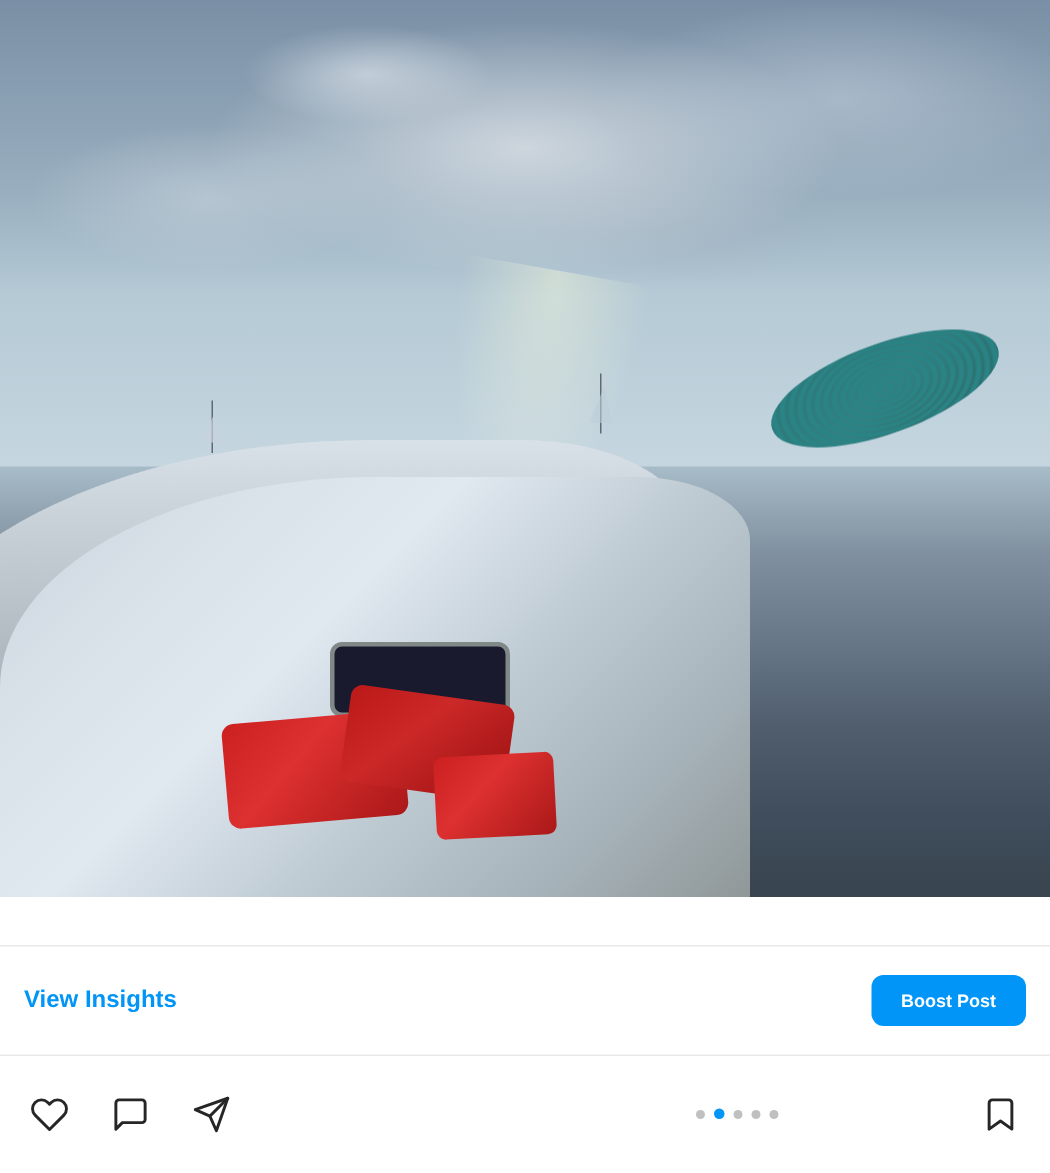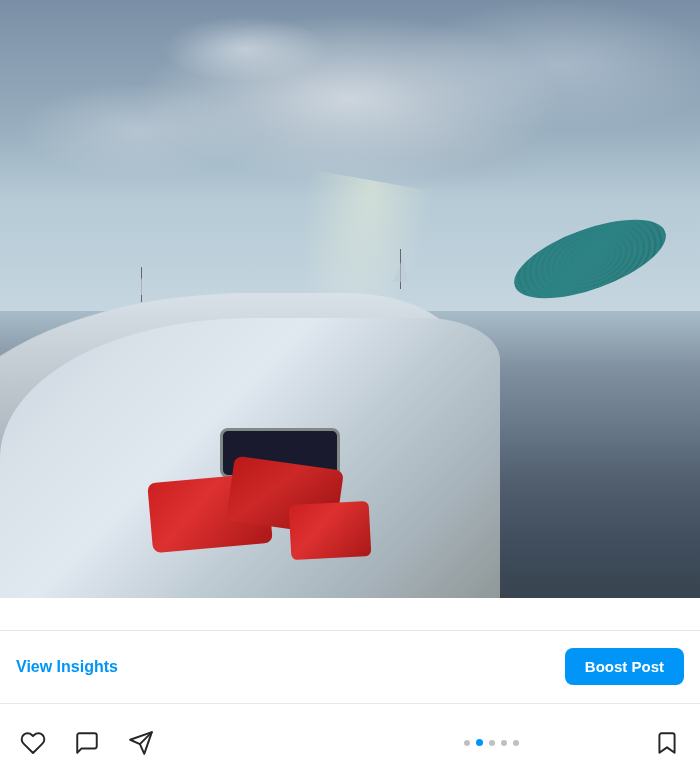--- a/index.html
+++ b/index.html
@@ -293,21 +293,21 @@
       cursor: pointer;
       padding: 0;
     }
 
     .boost-post-btn {
       background: #0095f6;
       color: #fff;
       border: none;
       border-radius: 8px;
       padding: 10px 20px;
-      font-size: 15px;
+      font-size: 12px;
       font-weight: 600;
       cursor: pointer;
     }
 
     .icons-row {
       display: flex;
       align-items: center;
       padding: 0 16px;
       height: 80px;
       border-top: 1px solid #e8e8e8;

